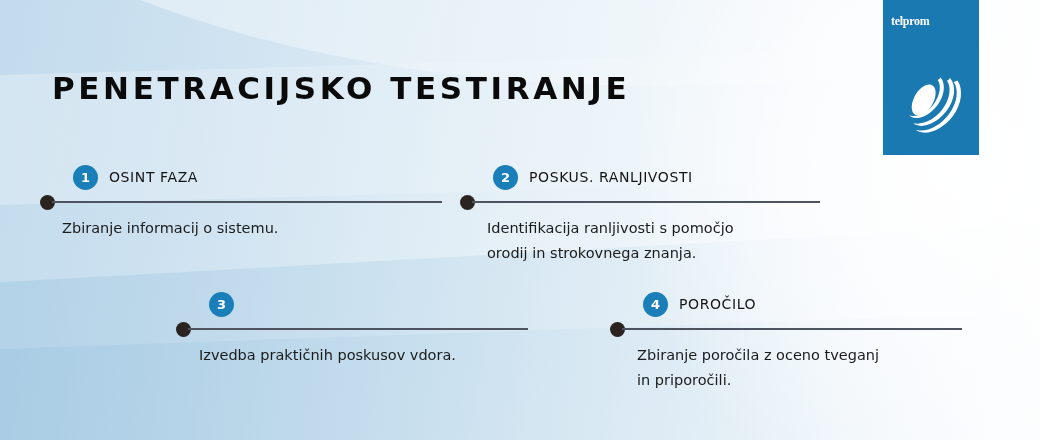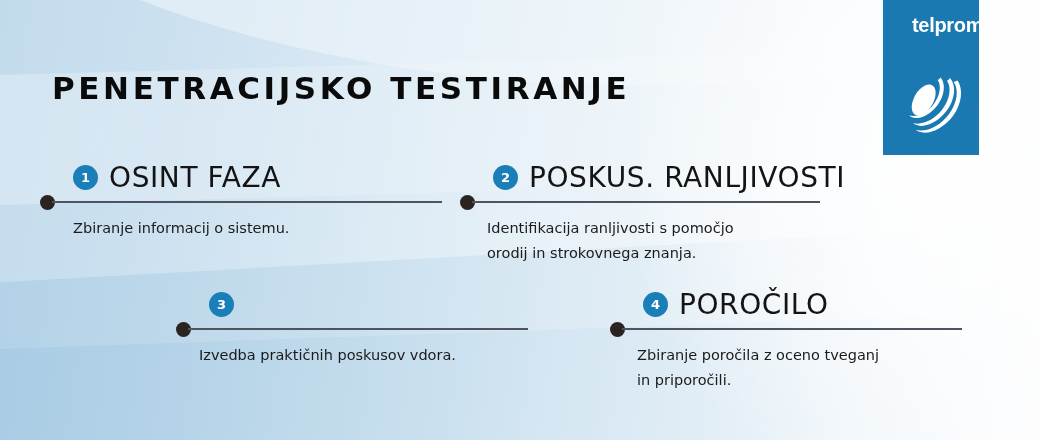--- a/index.html
+++ b/index.html
@@ -90,24 +90,24 @@
   .logo {
     position: absolute;
     left: 883px;
     top: 0px;
     width: 96px;
     height: 155px;
     background: #1b79b2;
   }
   .logo-word {
     position: absolute;
-    left: 29px;
+    left: 8px;
     top: 14px;
-    font-family: Liberation Sans, sans-serif;
-    font-size: 20px;
+    font-family: Liberation Serif, serif;
+    font-size: 12px;
     font-weight: bold;
     letter-spacing: -0.3px;
     color: #ffffff;
   }
   .logo-mark {
     position: absolute;
     left: 12px;
     top: 64px;
     width: 72px;
     height: 82px;
@@ -133,21 +133,21 @@
     font-size: 13px;
     font-weight: bold;
     display: flex;
     align-items: center;
     justify-content: center;
     flex: 0 0 auto;
   }
   .step-title {
     margin-left: 11px;
     font-family: "DejaVu Sans", sans-serif;
-    font-size: 28px;
+    font-size: 14px;
     font-weight: normal;
     letter-spacing: 0.6px;
     color: #141414;
     white-space: nowrap;
   }
   .rule {
     position: relative;
     height: 16px;
     margin-top: 3px;
   }
@@ -172,21 +172,21 @@
     font-size: 14.5px;
     line-height: 25px;
     color: #1b1b1b;
     white-space: pre-line;
   }
 
   
   #step-1 { left: 40px; top: 163px; }
   #step-1 .step-head { padding-left: 33px; }
   #step-1 .rule-line { width: 390px; }
-  #step-1 .step-desc { margin-left: 33px; margin-top: 6px; }
+  #step-1 .step-desc { margin-left: 22px; margin-top: 6px; }
 
   #step-2 { left: 460px; top: 163px; }
   #step-2 .step-head { padding-left: 33px; }
   #step-2 .rule-line { width: 348px; }
   #step-2 .step-desc { margin-left: 27px; margin-top: 6px; }
 
   #step-3 { left: 176px; top: 290px; }
   #step-3 .step-head { padding-left: 33px; }
   #step-3 .rule-line { width: 340px; }
   #step-3 .step-desc { margin-left: 23px; margin-top: 6px; text-align: right; }

